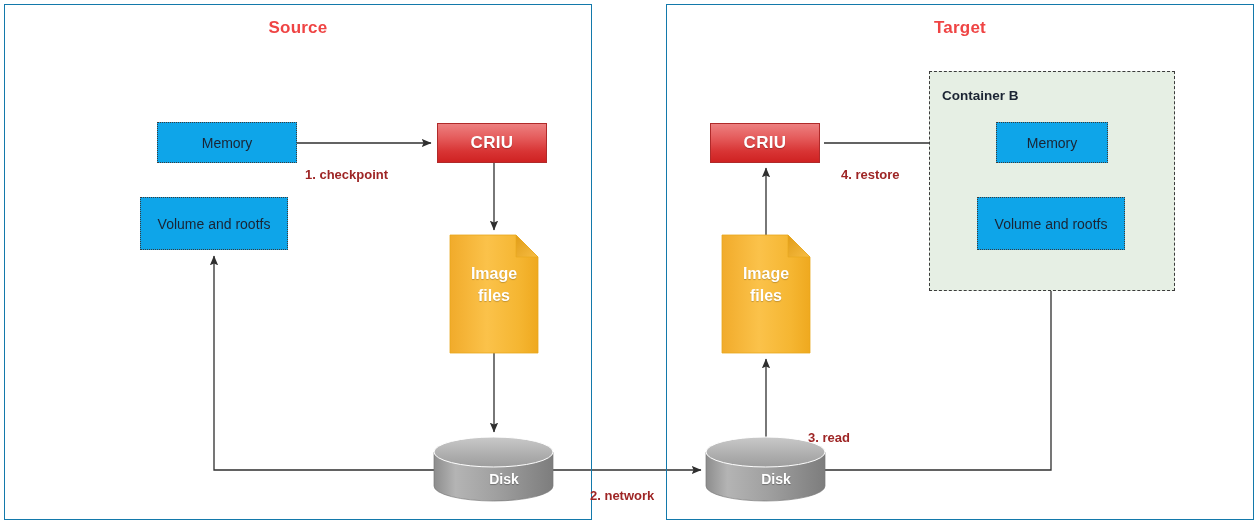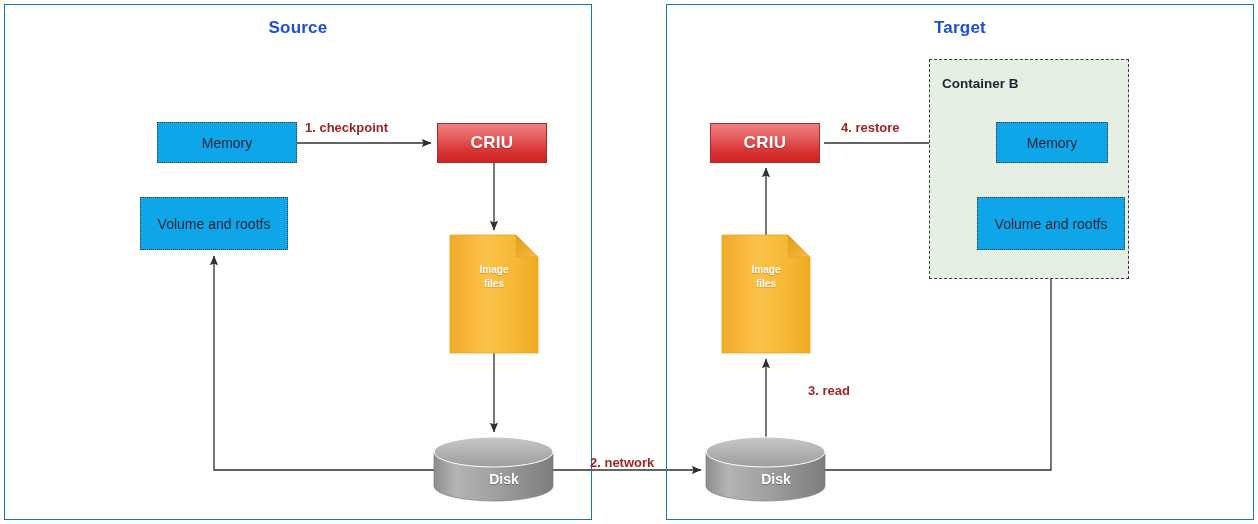--- a/index.html
+++ b/index.html
@@ -34,33 +34,33 @@
   #panel-source { left: 4px;   top: 4px; width: 588px; height: 516px; }
   #panel-target { left: 666px; top: 4px; width: 588px; height: 516px; }
 
   .panel-title {
     position: absolute;
     width: 100%;
     top: 18px;
     text-align: center;
     font-size: 17px;
     font-weight: bold;
-    color: #1d4ed8;
+    color: #ef4444;
     letter-spacing: 0.2px;
   }
 
   
   .container-box {
     position: absolute;
     box-sizing: border-box;
     border: 1.6px dashed #3b3b3b;
     background: #e6efe4;
   }
   #container-a { left: 91px;  top: 71px; width: 248px; height: 220px; }
-  #container-b { left: 929px; top: 59px; width: 200px; height: 220px; }
+  #container-b { left: 929px; top: 71px; width: 246px; height: 220px; }
   .container-label {
     position: absolute;
     left: 12px;
     top: 16px;
     font-size: 13.5px;
     font-weight: bold;
     color: #1b2433;
   }
 
   
@@ -107,21 +107,21 @@
     height: 118px;
   }
   #imgfiles-source { left: 450px; top: 235px; }
   #imgfiles-target { left: 722px; top: 235px; }
   .imgdoc .imgdoc-label {
     position: absolute;
     left: 0; right: 0;
     top: 28px;
     text-align: center;
     color: #ffffff;
-    font-size: 10px;
+    font-size: 16px;
     font-weight: bold;
     line-height: 1.35;
     text-shadow: 0 1px 1px rgba(0,0,0,0.22);
     pointer-events: none;
   }
 
   
   .disk {
     position: absolute;
     width: 140px;
@@ -141,23 +141,24 @@
     pointer-events: none;
   }
 
   
   .step-label {
     position: absolute;
     font-size: 13px;
     font-weight: bold;
     color: #9e2525;
     white-space: nowrap;
+    margin-top: 47px;
   }
   #step-1 { left: 305px; top: 120px; }
-  #step-2 { left: 590px; top: 455px; }
+  #step-2 { left: 590px; top: 441px; }
   #step-3 { left: 808px; top: 383px; }
   #step-4 { left: 841px; top: 120px; }
 </style>
 </head>
 <body>
 
 <div id="canvas">
 
   <svg class="layer" viewBox="0 0 1258 524" xmlns="http://www.w3.org/2000/svg">
     <defs>

